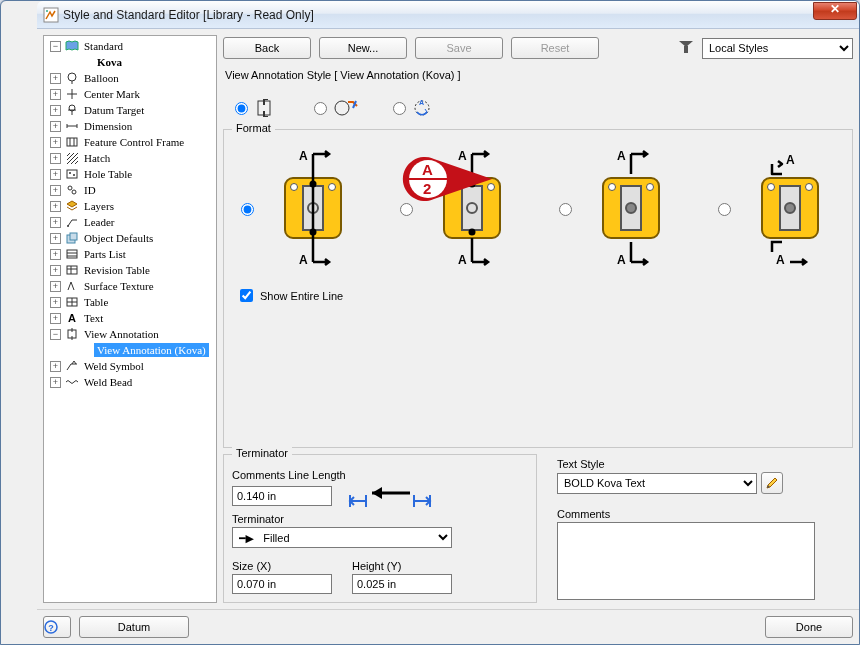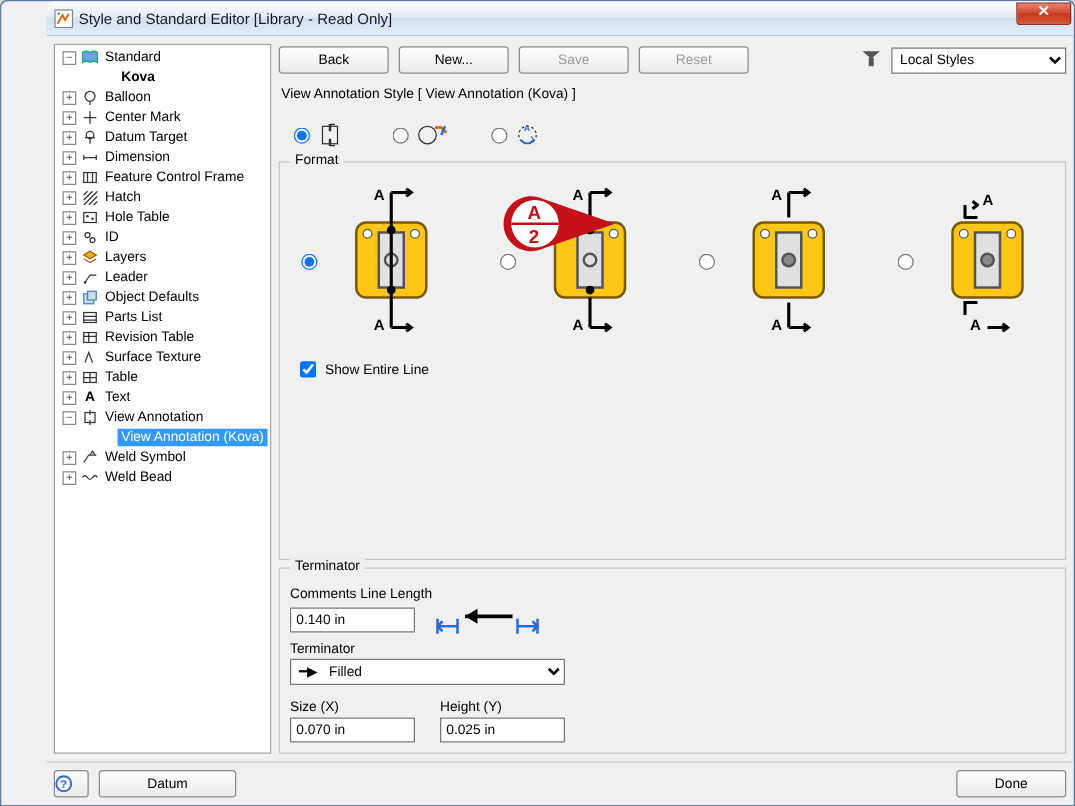--- a/index.html
+++ b/index.html
@@ -75,21 +75,21 @@
     color: #555; background: #fff;
     cursor: pointer;
   }
   .tree .exp.blank { border: none; width: 13px; }
   .tree .conn { width: 13px; display: inline-block; }
   .tree .ticon {
     width: 14px; height: 14px; margin: 0 2px;
     display: inline-flex; align-items: center; justify-content: center;
     font-size: 10px;
   }
-  .tree .lbl { padding: 1px 3px; display: inline-block; }
+  .tree .lbl { padding: 1px 3px; display: inline-block; font-family: Liberation Serif, serif; }
   .tree .lbl.sel { background: #3399ff; color: #fff; }
   .tree .lbl.bold { font-weight: bold; }
   .tree .child { padding-left: 16px; }
 
   .right-pane {
     flex: 1;
     display: flex; flex-direction: column;
     gap: 6px;
   }
   .top-bar {
@@ -495,21 +495,21 @@
     </div>
 
     <div class="right-pane">
       <div class="top-bar">
         <button class="btn">Back</button>
         <button class="btn">New...</button>
         <button class="btn" disabled="">Save</button>
         <button class="btn" disabled="">Reset</button>
         <span class="spacer"></span>
         <span class="filter-icon"></span>
-        <select class="dropdown" style="width:140px">
+        <select class="dropdown" style="width:151px">
           <option>Local Styles</option>
         </select>
       </div>
 
       <div class="desc-line">View Annotation Style [ View Annotation (Kova) ]</div>
 
       <div class="tabs-row">
         <label class="tab-opt">
           <input type="radio" name="vt" checked="" style="">
           <span class="tab-icn">
@@ -655,20 +655,36 @@
               <label class="field-lbl">Size (X)</label>
               <input class="text-input" value="0.070 in" style="">
             </div>
             <div class="size-col">
               <label class="field-lbl">Height (Y)</label>
               <input class="text-input" value="0.025 in" style="">
             </div>
           </div>
         </div>
 
+        <div class="textstyle-group">
+          <label class="field-lbl">Text Style</label>
+          <div style="display:flex;align-items:center;">
+            <select class="dropdown" style="width:200px">
+              <option>BOLD Kova Text</option>
+            </select>
+            <span class="edit-icon-btn">
+              <svg width="14" height="14" viewBox="0 0 14 14">
+                  <path d="M2 12 L3 9 L10 2 L12 4 L5 11 Z" fill="#ffcf40" stroke="#a06000"></path>
+                  <path d="M2 12 L3 9 L5 11 Z" fill="#555"></path>
+                </svg>
+            </span>
+          </div>
+          <label class="field-lbl" style="margin-top:14px;">Comments</label>
+          <textarea style="width: 258px; height: 78px;"></textarea>
+        </div>
       </div>
     </div>
   </div>
 
   <div class="footer">
     <button class="btn sq-btn">
       <svg width="14" height="14" viewBox="0 0 14 14">
           <circle cx="7" cy="7" r="6" fill="none" stroke="#2a6adc" stroke-width="1.5"></circle>
           <text x="4.3" y="10.5" font-size="9" fill="#2a6adc" font-weight="bold">?</text>
         </svg>

